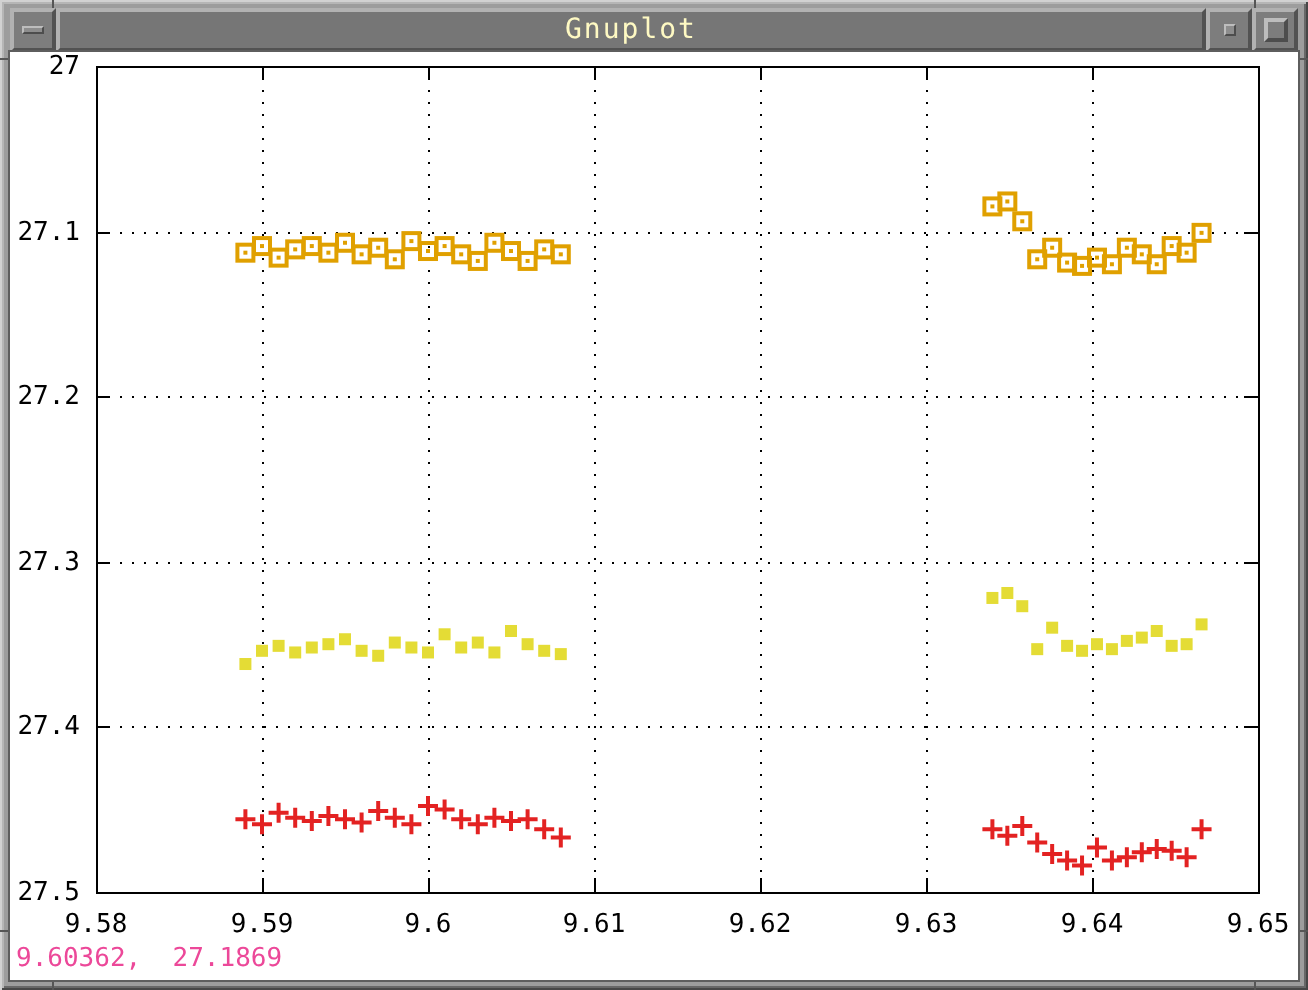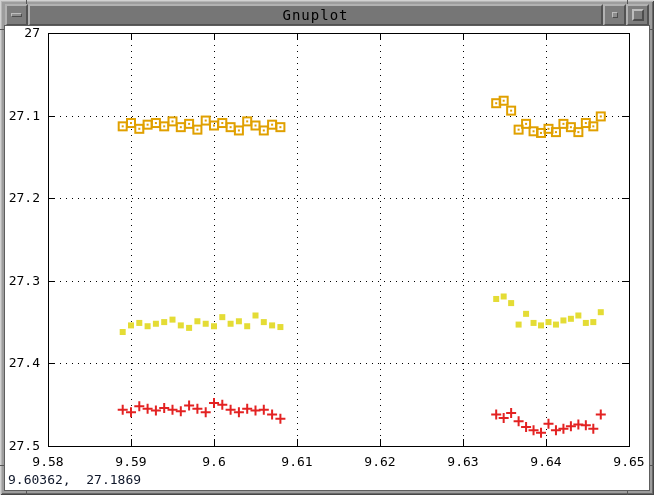--- a/index.html
+++ b/index.html
@@ -14,36 +14,36 @@
   }
   .titlebar { display:flex; height:22px; }
   .tb-btn {
     width:23px; height:22px; background:#7d7d7d;
     border:2px solid; border-color:#b2b2b2 #525252 #525252 #b2b2b2;
     display:flex; align-items:center; justify-content:center;
   }
   .tb-title {
     flex:1; height:22px; background:#767676;
     border:2px solid; border-color:#b2b2b2 #525252 #525252 #b2b2b2;
-    color:#000000; font-size:14px; line-height:18px; text-align:center;
+    color:#fef9c3; font-size:14px; line-height:18px; text-align:center;
     letter-spacing:1px; overflow:hidden; white-space:nowrap;
   }
   .glyph-dash { width:11px; height:4px; background:#8d8d8d;
     border:1px solid; border-color:#bdbdbd #4d4d4d #4d4d4d #bdbdbd; }
   .glyph-sq-small { width:6px; height:6px; background:#8d8d8d;
     border:1px solid; border-color:#bdbdbd #4d4d4d #4d4d4d #bdbdbd; }
   .glyph-sq-large { width:12px; height:12px; background:transparent;
     border:2px solid; border-color:#bdbdbd #4d4d4d #4d4d4d #bdbdbd; }
   .client {
     position:relative; width:644px; height:464px; background:#ffffff;
     outline:1px solid #5e5e5e;
   }
   .status {
     position:absolute; left:3px; bottom:3px;
-    font:13px "DejaVu Sans Mono", monospace; color:#0f172a;
+    font:13px "DejaVu Sans Mono", monospace; color:#ec4899;
     white-space:pre;
   }
   svg text.tick { font-family:"DejaVu Sans Mono", monospace; font-size:13px; fill:#000; }
   .notch { position:absolute; background:#565656; }
   .notch.nv { width:1px; height:4px; }
   .notch.nh { width:5px; height:1px; }
 </style>
 </head>
 <body>
 

